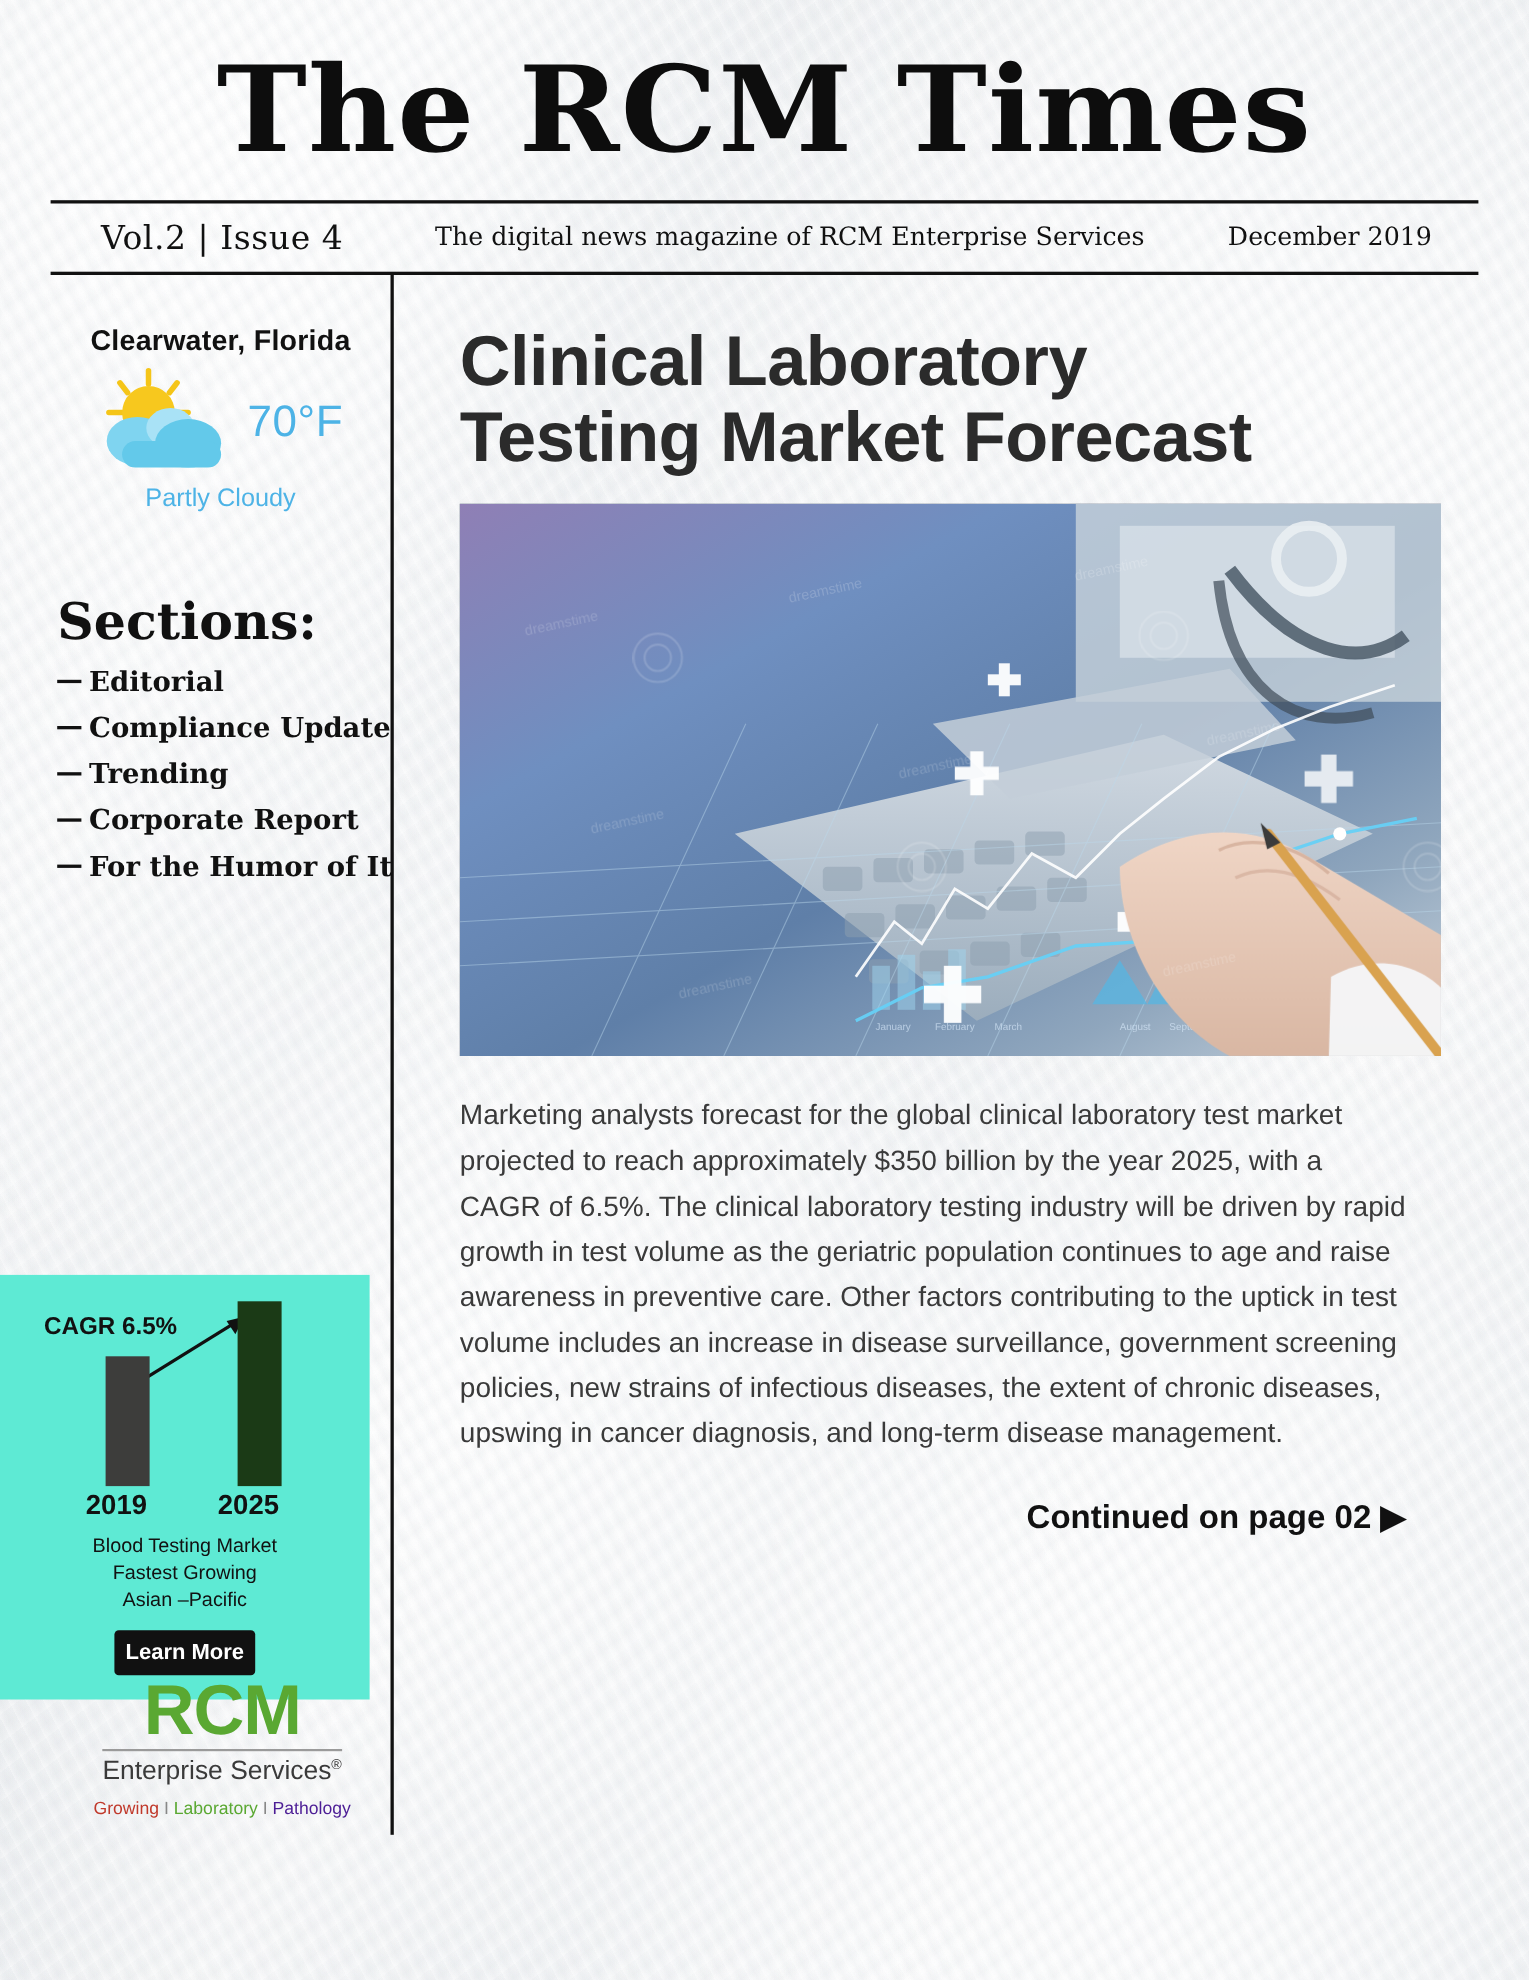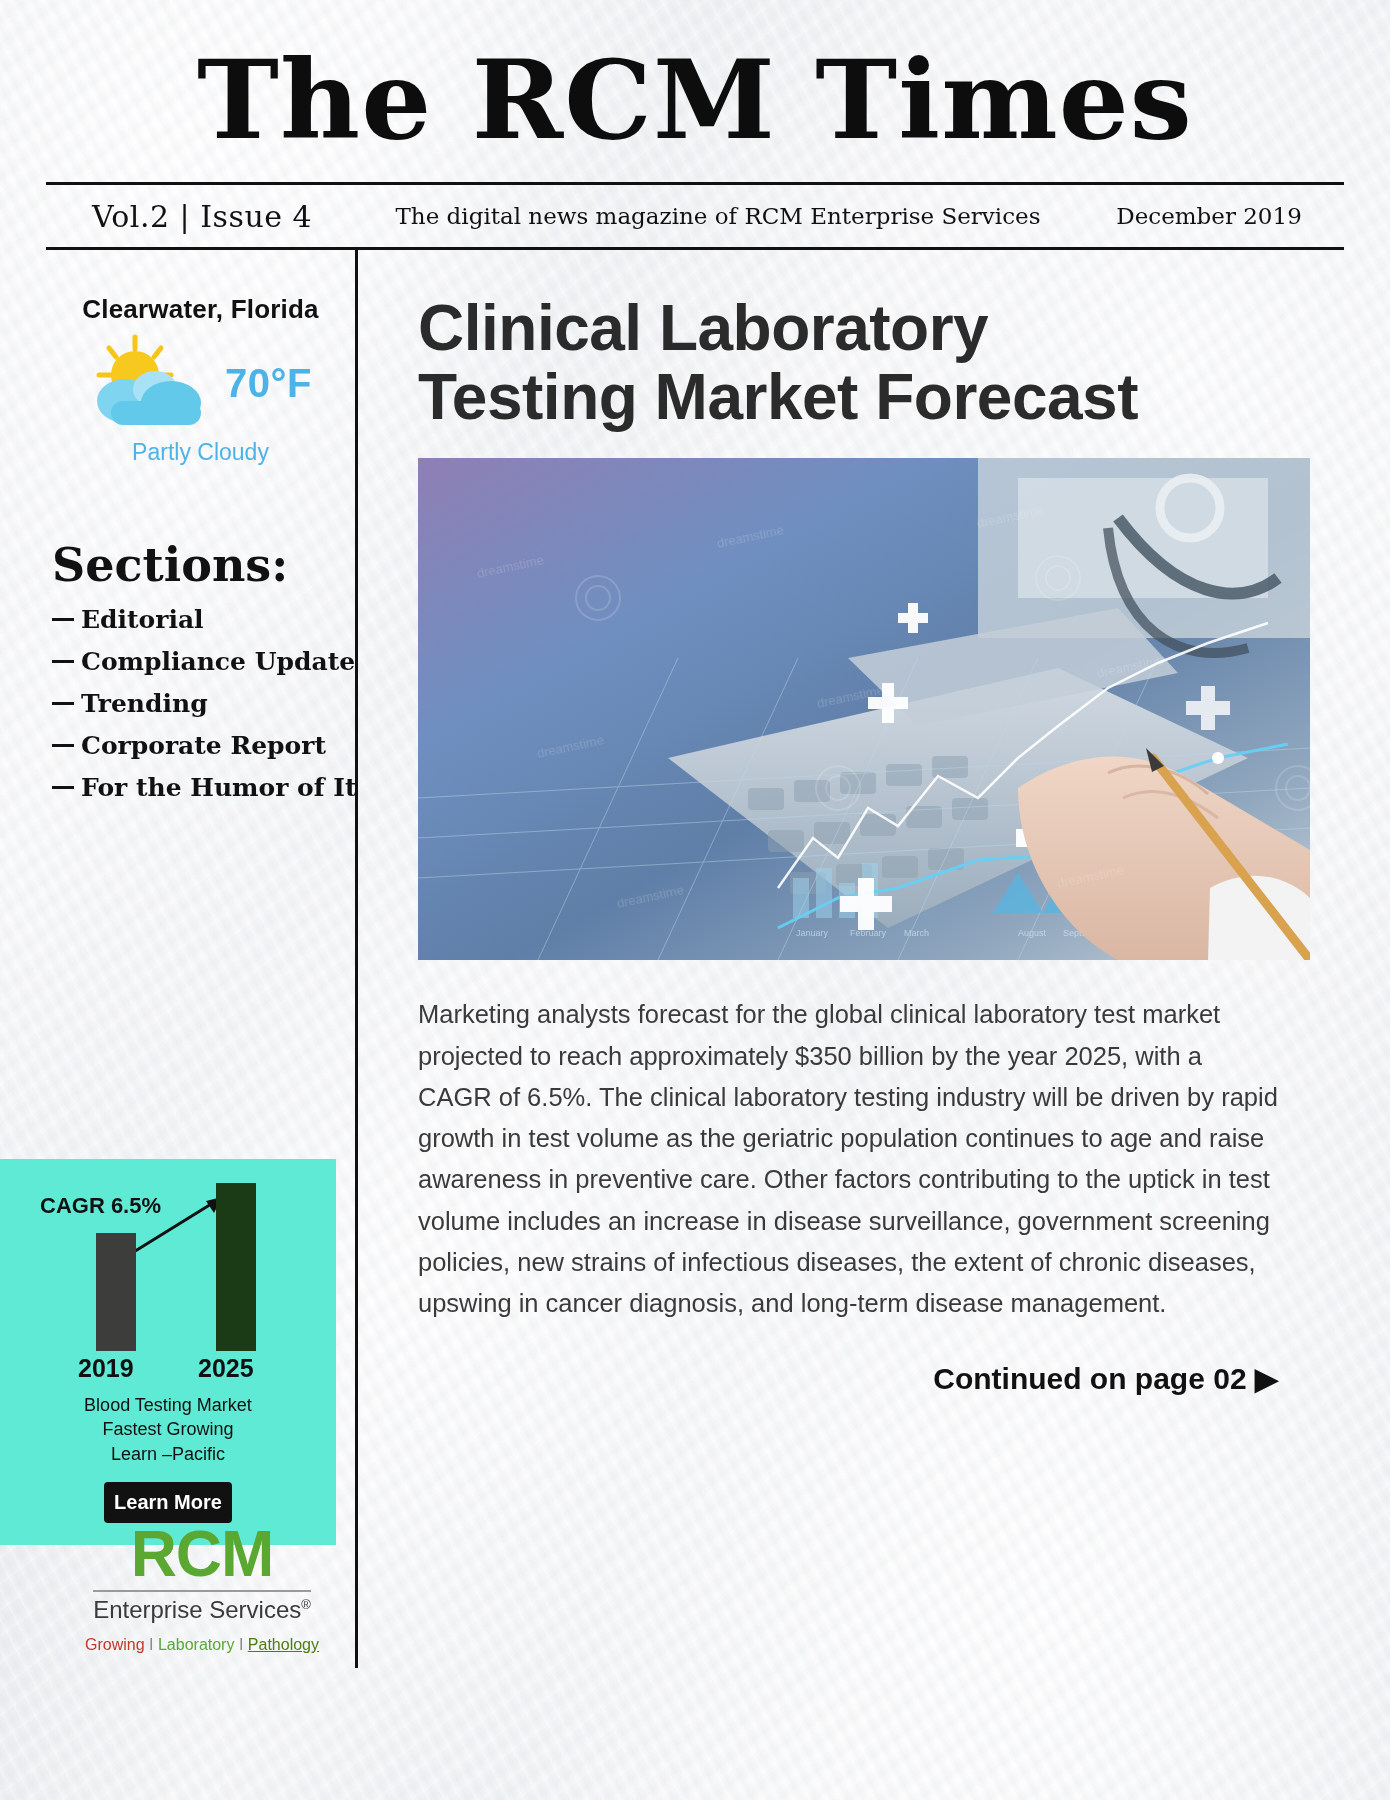--- a/index.html
+++ b/index.html
@@ -123,21 +123,21 @@
     align-items: center;
     justify-content: center;
     gap: 10px;
     margin-top: 4px;
     height: 108px;
   }
   .weather-icon { width: 126px; height: 104px; }
   .weather-temp {
     font-size: 40px;
     color: #4db3e6;
-    font-weight: 700;
+    font-weight: 400;
     letter-spacing: 0.5px;
   }
   .weather-desc {
     font-size: 23px;
     color: #4db3e6;
     margin-top: 2px;
   }
 
   
   .sections {
@@ -267,21 +267,21 @@
     padding-top: 4px;
   }
   .logo-sub sup { font-size: 13px; }
   .logo-tags {
     margin-top: 12px;
     font-size: 16px;
   }
   .tag-genetics { color: #c0392b; }
   .tag-sep { color: #888; }
   .tag-laboratory { color: #5aa832; }
-  .tag-pathology { color: #4d7c0f; text-decoration: underline; }
+  .tag-pathology { color: #4c1d95; }
 
   
   .headline {
     font-size: 64px;
     font-weight: bold;
     color: #2b2b2b;
     line-height: 1.08;
     margin-top: 44px;
     letter-spacing: -0.5px;
   }
@@ -391,21 +391,21 @@
             <polygon points="94,6 78,10 86,22" fill="#111"></polygon>
           </svg>
           <div class="bar bar-2019"></div>
           <div class="bar bar-2025"></div>
           <div class="bar-label lbl-2019">2019</div>
           <div class="bar-label lbl-2025">2025</div>
         </div>
         <div class="promo-caption">
           <div>Blood Testing Market</div>
           <div>Fastest Growing</div>
-          <div>Learn –Pacific</div>
+          <div>Asian –Pacific</div>
         </div>
         <button class="learn-more">Learn More</button>
       </div>
 
       <div class="logo-block">
         <div class="logo-rcm">RCM</div>
         <div class="logo-sub">
           <span>Enterprise Services</span><sup>®</sup>
         </div>
         <div class="logo-tags">

